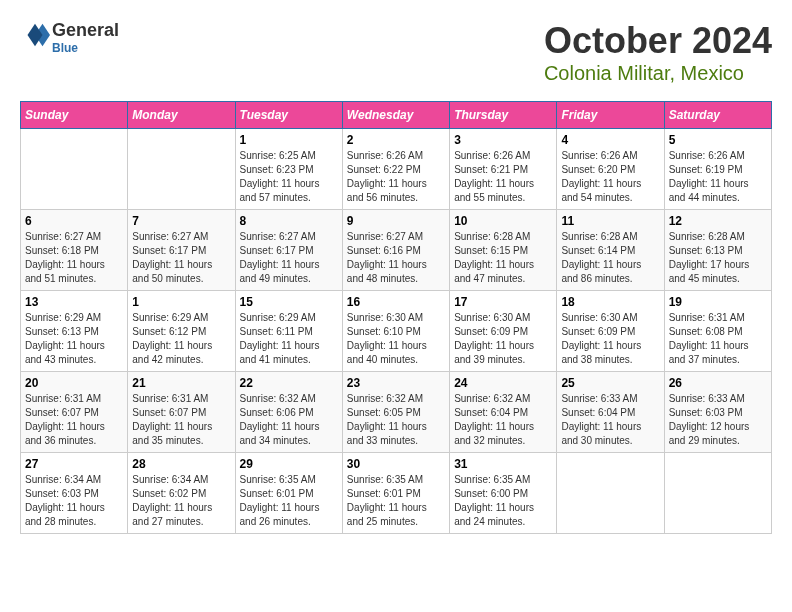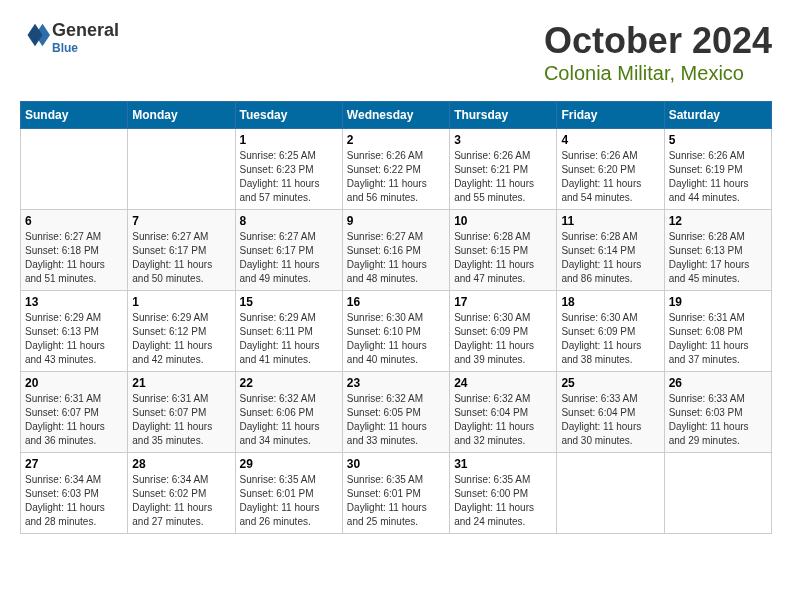--- a/index.html
+++ b/index.html
@@ -36,26 +36,27 @@
     .subtitle {
       font-size: 20px;
       color: #4d7c0f;
     }
     table {
       width: 100%;
       border-collapse: collapse;
       font-size: 11px;
     }
     thead tr th {
-      background-color: #0369a1;
+      background-color: #ec4899;
       color: #fff;
       padding: 6px 4px;
       text-align: left;
       font-size: 12px;
       border: 1px solid #2d6eaa;
+      font-style: italic;
     }
     tbody tr td {
       border: 1px solid #ccc;
       vertical-align: top;
       padding: 4px;
       width: calc(100% / 7);
       min-height: 80px;
       background: #fff;
     }
     tbody tr:nth-child(even) td {
@@ -213,21 +214,21 @@
         <td>
           <div class="day-num">24</div>
           <div class="day-info"><span>Sunrise: 6:32 AM</span><br><span>Sunset: 6:04 PM</span><br><span>Daylight: 11 hours and 32 minutes.</span></div>
         </td>
         <td>
           <div class="day-num">25</div>
           <div class="day-info"><span>Sunrise: 6:33 AM</span><br><span>Sunset: 6:04 PM</span><br><span>Daylight: 11 hours and 30 minutes.</span></div>
         </td>
         <td>
           <div class="day-num">26</div>
-          <div class="day-info"><span>Sunrise: 6:33 AM</span><br><span>Sunset: 6:03 PM</span><br><span>Daylight: 11 hours and 29 minutes.</span></div>
+          <div class="day-info"><span>Sunrise: 6:33 AM</span><br><span>Sunset: 6:03 PM</span><br><span>Daylight: 12 hours and 29 minutes.</span></div>
         </td>
       </tr>
       <tr>
         <td>
           <div class="day-num">27</div>
           <div class="day-info"><span>Sunrise: 6:34 AM</span><br><span>Sunset: 6:03 PM</span><br><span>Daylight: 11 hours and 28 minutes.</span></div>
         </td>
         <td>
           <div class="day-num">28</div>
           <div class="day-info"><span>Sunrise: 6:34 AM</span><br><span>Sunset: 6:02 PM</span><br><span>Daylight: 11 hours and 27 minutes.</span></div>

